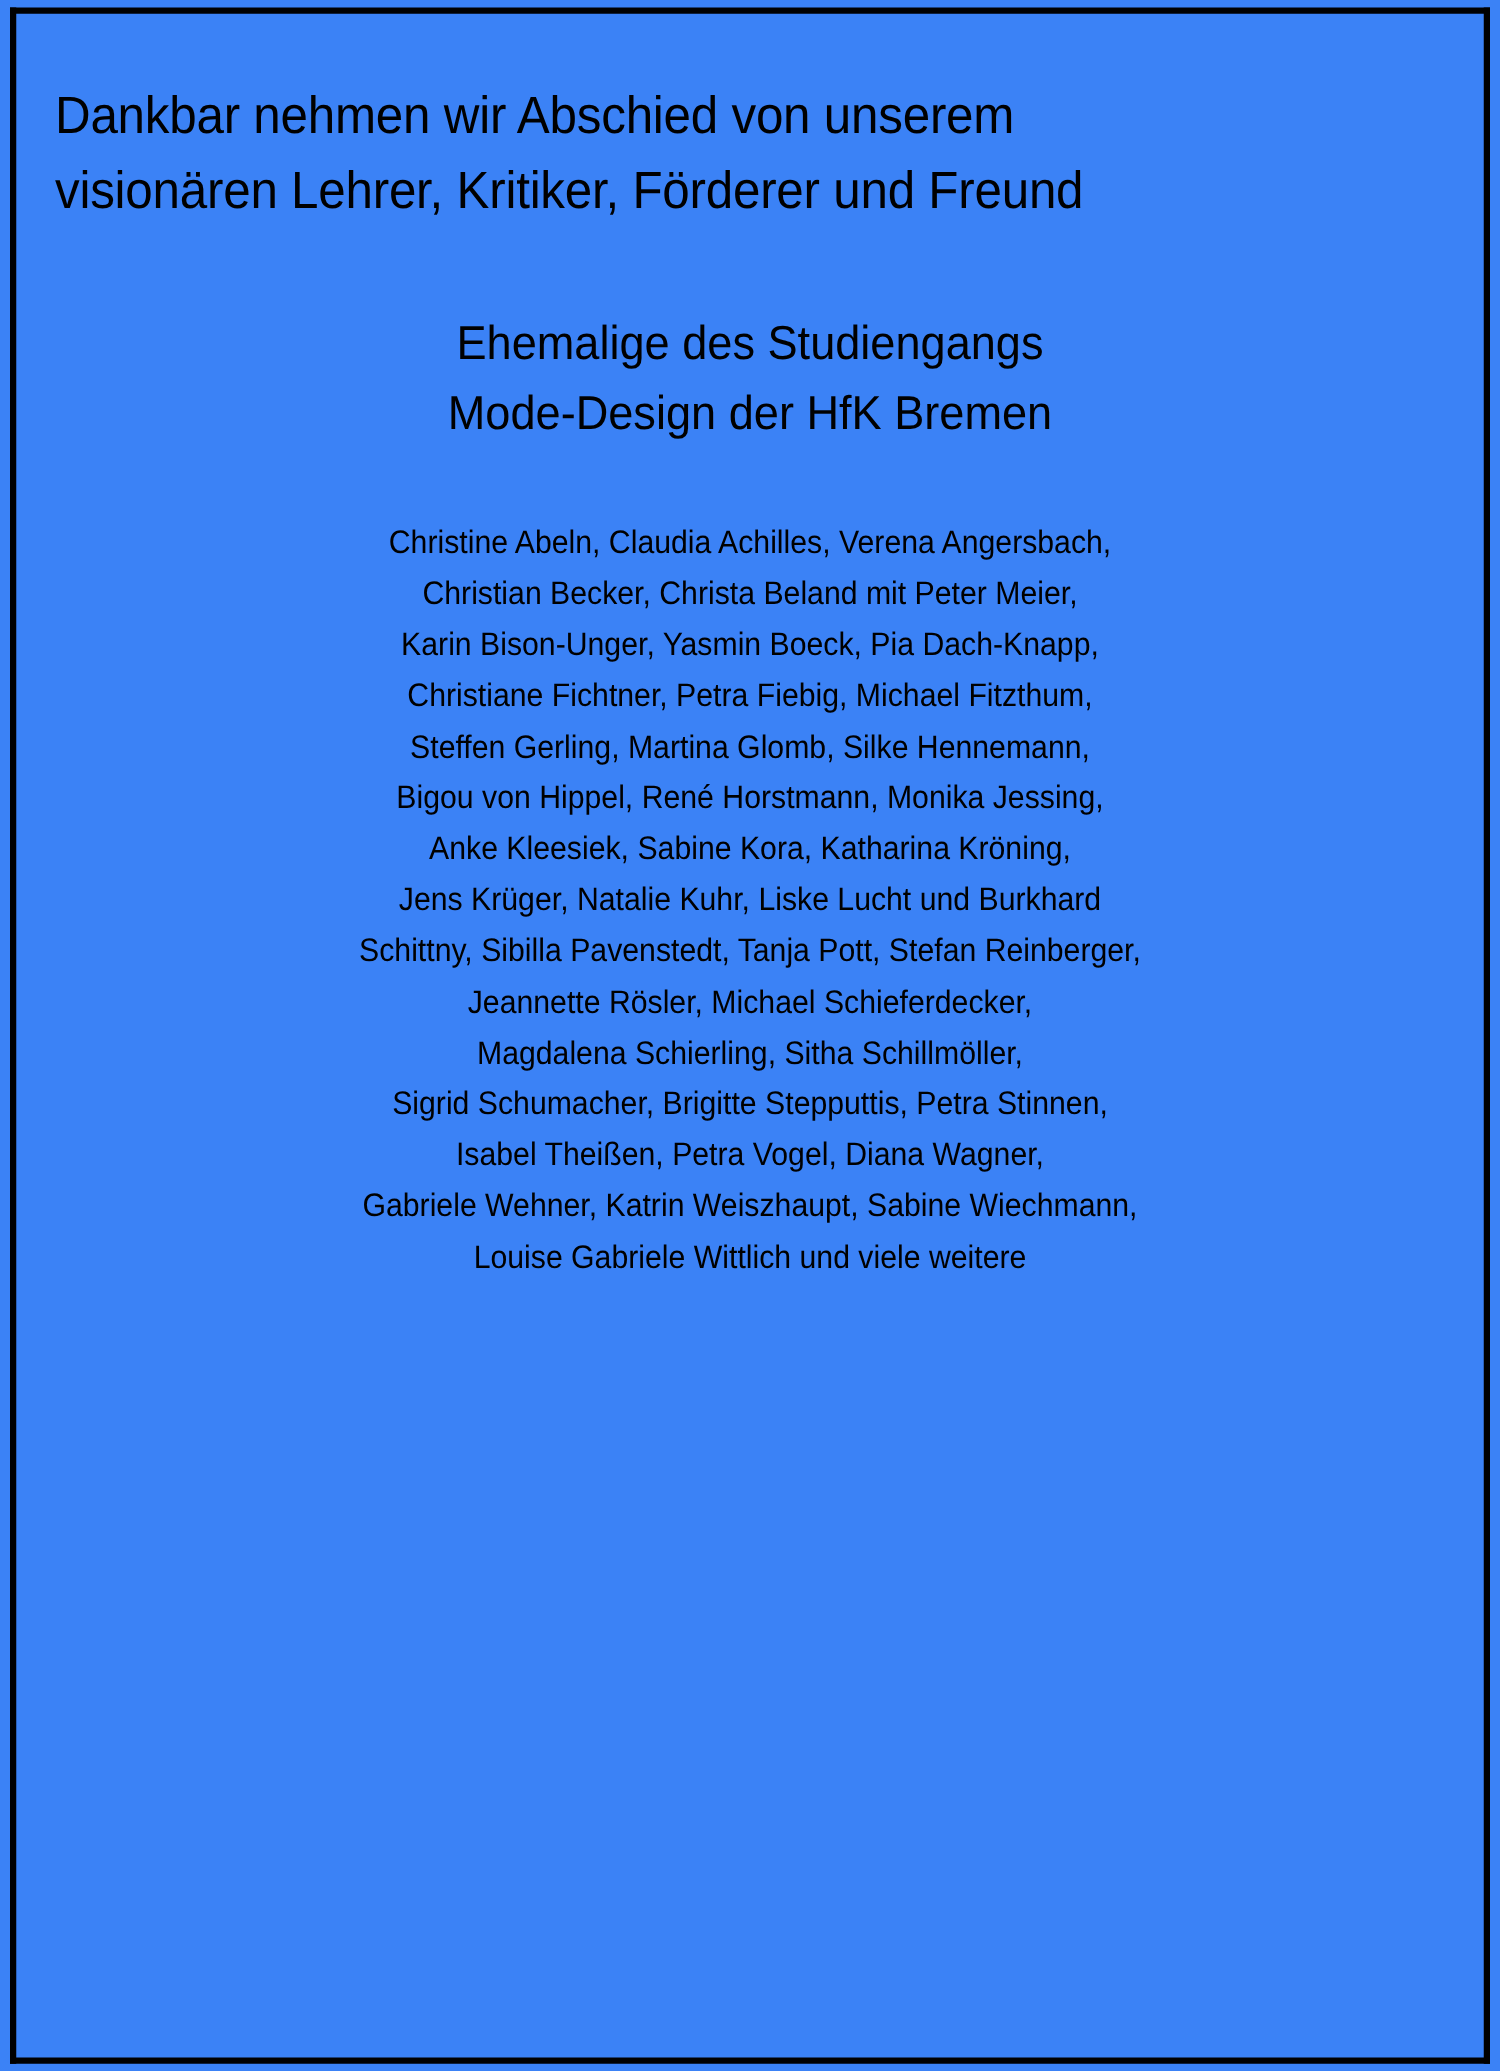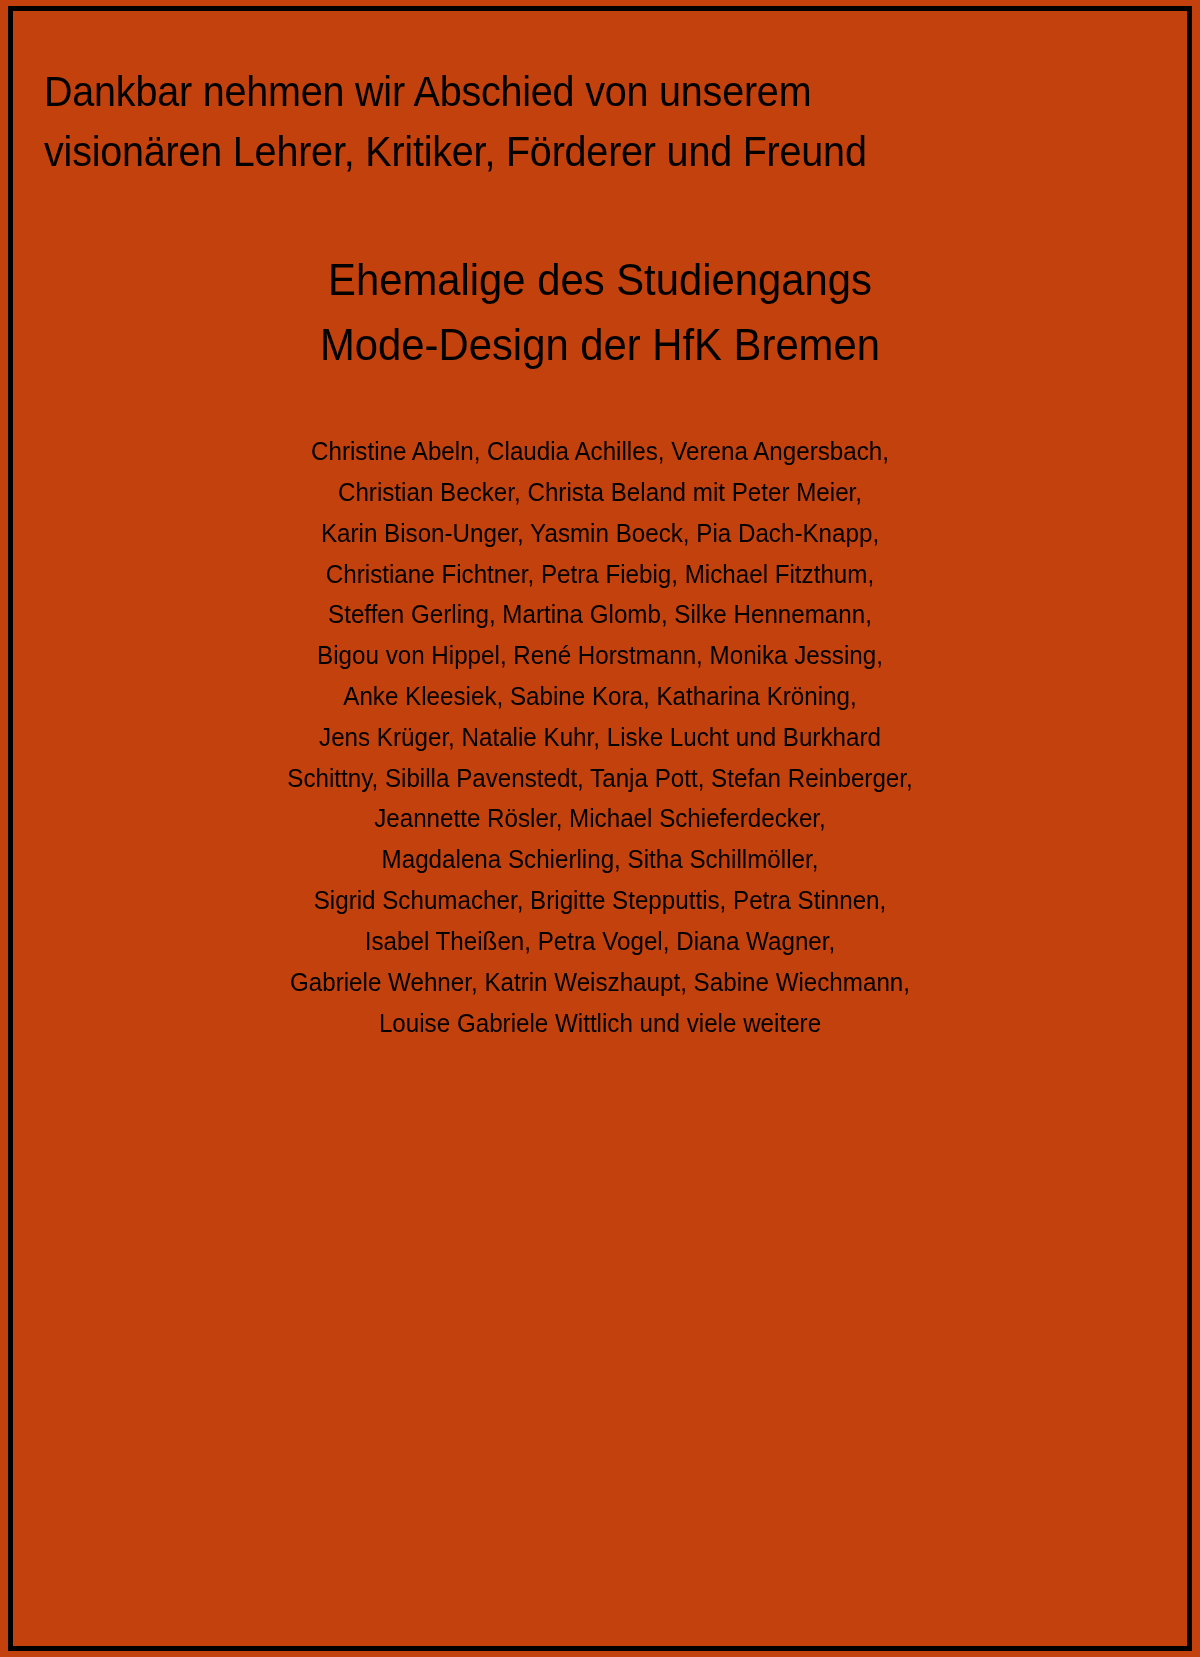--- a/index.html
+++ b/index.html
@@ -9,21 +9,21 @@
   }
   body {
     font-family: "Liberation Sans", "DejaVu Sans", sans-serif;
     color: #000000;
   }
   .notice {
     position: relative;
     width: 1200px;
     height: 1657px;
     box-sizing: border-box;
-    background: #c2410c;
+    background: #3b82f6;
     overflow: hidden;
   }
   
   .frame-top,
   .frame-bottom {
     position: absolute;
     left: 8px;
     right: 8px;
     height: 5px;
     background: #000000;
@@ -72,21 +72,21 @@
     line-height: 1.1;
     letter-spacing: 0px;
     white-space: nowrap;
     display: block;
     transform: scaleX(0.95);
   }
 
   .affiliation {
     text-align: center;
     margin-top: 64px;
-    font-size: 44px;
+    font-size: 38px;
     line-height: 1.48;
     font-weight: 400;
   }
   .affiliation .aff-line {
     display: block;
     white-space: nowrap;
     transform: scaleX(0.95);
   }
 
   .names {

